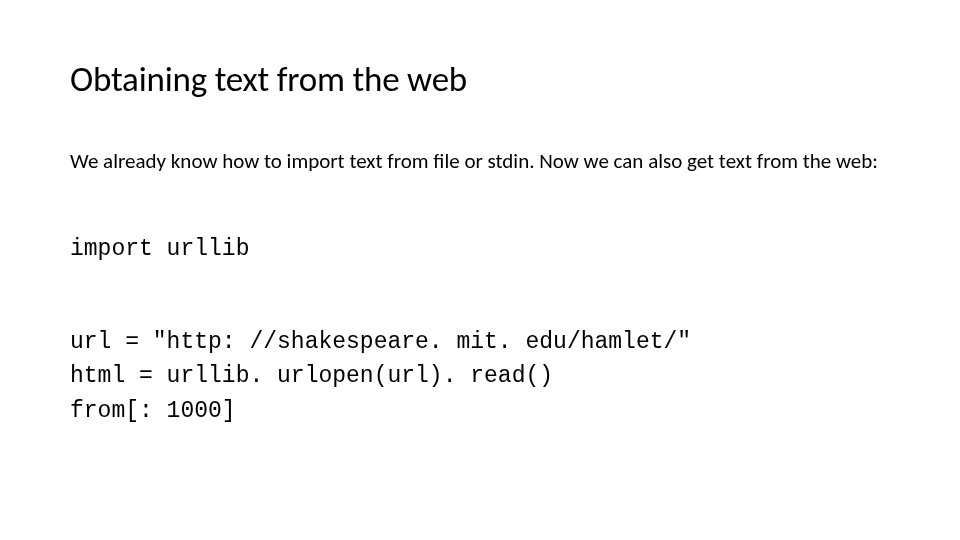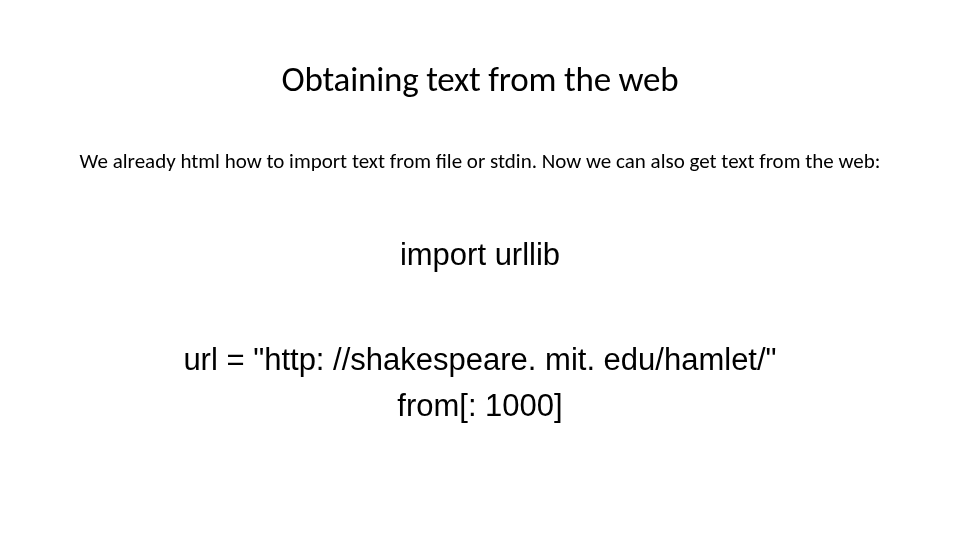--- a/index.html
+++ b/index.html
@@ -1,19 +1,18 @@
 <!DOCTYPE html>
 <html><head>
   <meta charset="utf-8">
   <style>
     * {
       margin: 0;
       padding: 0;
       box-sizing: border-box;
-      text-align: center;
     }
     body {
       width: 960px;
       height: 540px;
       background: #ffffff;
       font-family: Calibri, 'Segoe UI', Arial, sans-serif;
       color: #000000;
       padding: 58px 70px 40px 70px;
     }
     .title {
@@ -22,36 +21,37 @@
       margin-bottom: 48px;
       letter-spacing: -0.2px;
     }
     .body-text {
       font-size: 21px;
       line-height: 1.25;
       margin-bottom: 58px;
       max-width: 820px;
     }
     .code-line {
-      font-family: Liberation Sans, sans-serif;
-      font-size: 31px;
+      font-family: Liberation Mono, monospace;
+      font-size: 23px;
       line-height: 1.5;
       white-space: pre;
     }
     .code-block-1 {
       margin-bottom: 58px;
     }
   </style>
 </head>
 <body>
 
 <h1 class="title">Obtaining text from the web</h1>
 
-<p class="body-text">We already html how to import text from file or stdin. Now we can also get text from the web:</p>
+<p class="body-text">We already know how to import text from file or stdin. Now we can also get text from the web:</p>
 
 <div class="code-block-1">
   <div class="code-line">import urllib</div>
 </div>
 
 <div class="code-block-2">
   <div class="code-line">url = "http: //shakespeare. mit. edu/hamlet/"</div>
+  <div class="code-line">html = urllib. urlopen(url). read()</div>
   <div class="code-line">from[: 1000]</div>
 </div>
 
 </body></html>

